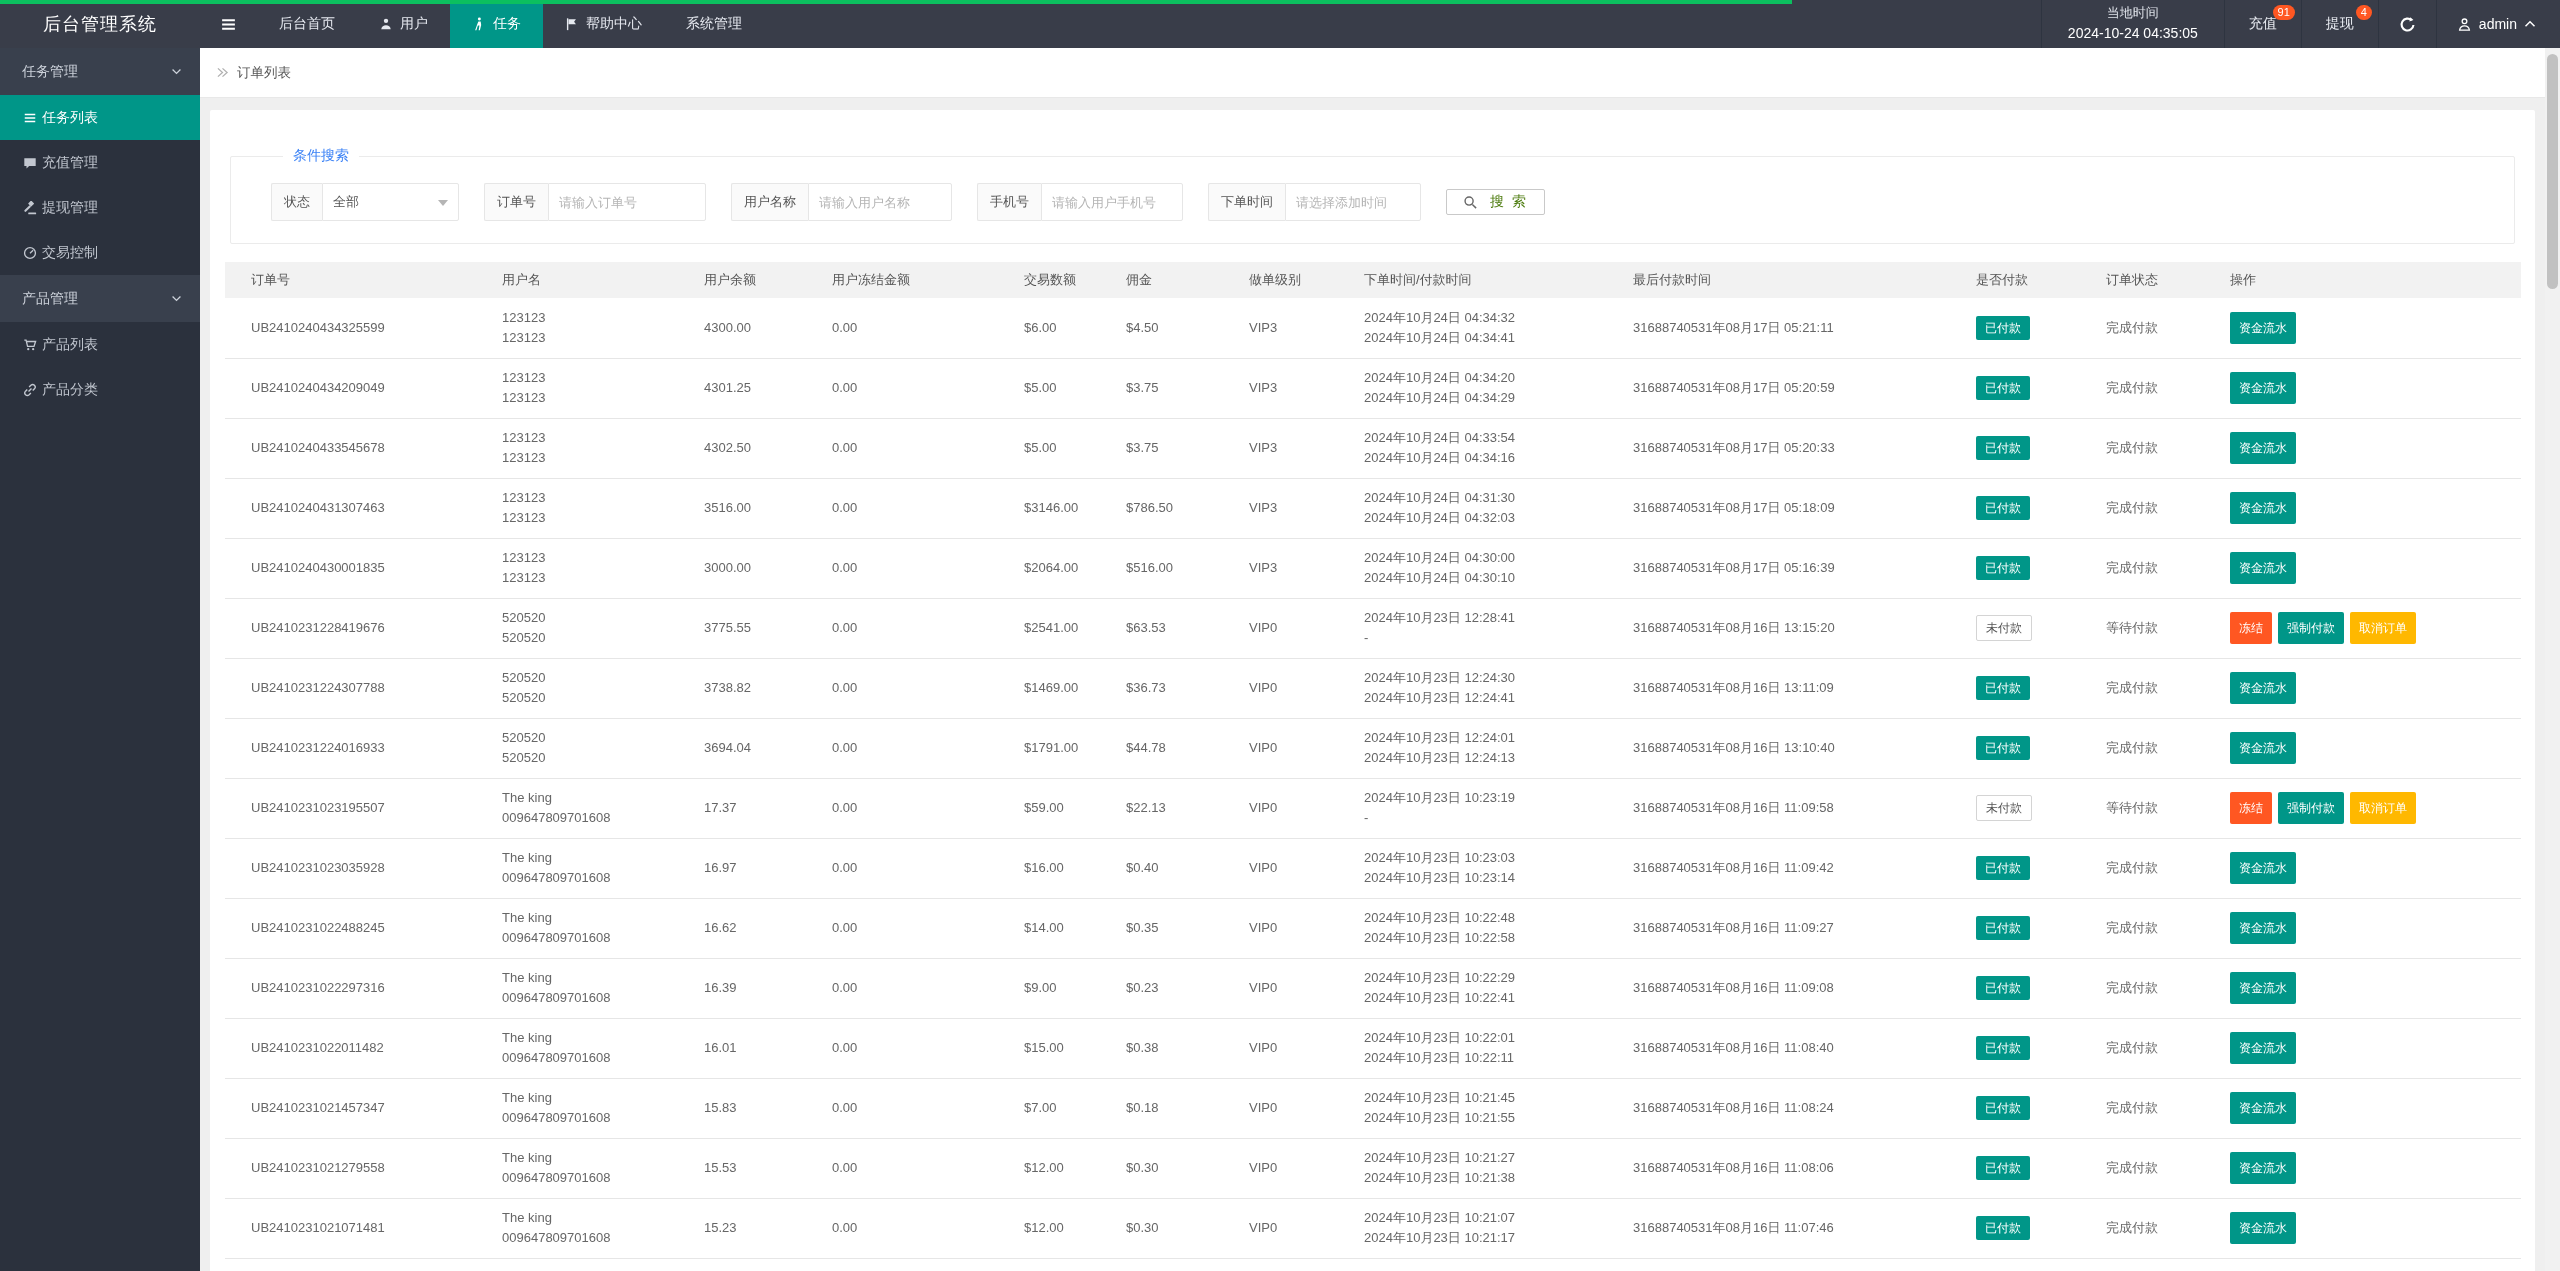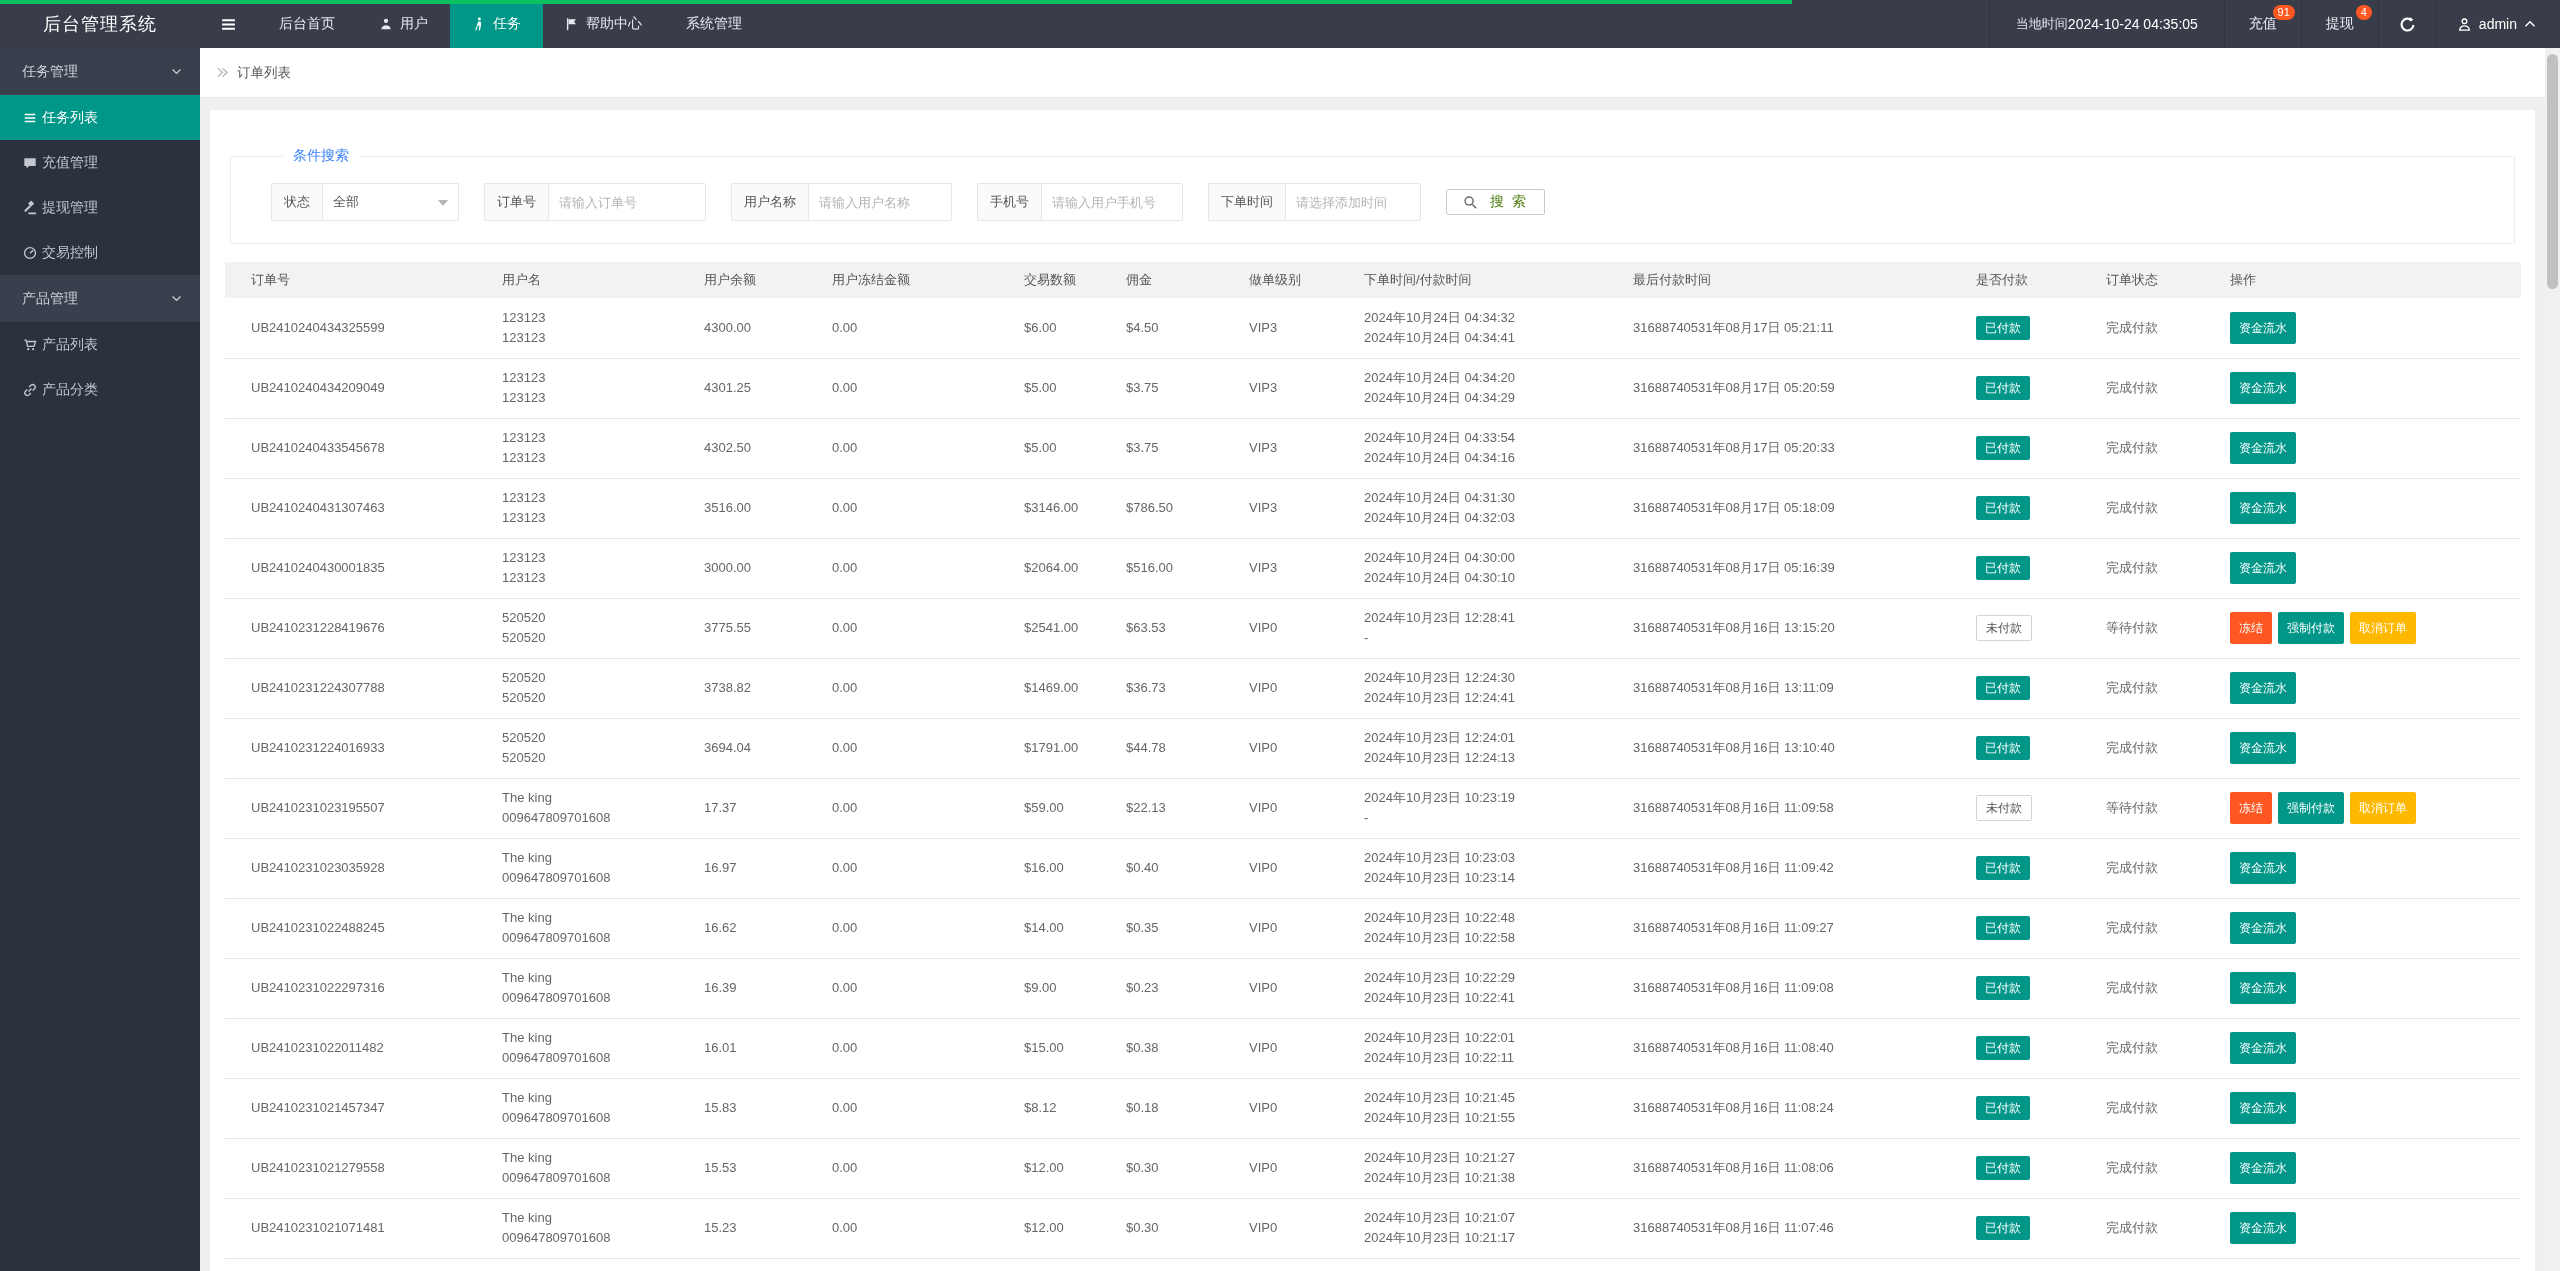--- a/index.html
+++ b/index.html
@@ -18,21 +18,21 @@
   
   #topbar{position:absolute;top:0;left:0;width:2560px;height:48px;background:var(--topbar);display:flex;align-items:stretch;color:#eceff5;z-index:50}
   .logo{width:200px;display:flex;align-items:center;justify-content:center;font-size:18px;color:#fff;letter-spacing:1px;flex:0 0 auto}
   #topnav{display:flex;align-items:stretch}
   .burger{display:flex;align-items:center;padding:0 20px;cursor:pointer;color:#fff}
   .nav-item{display:flex;align-items:center;gap:7px;padding:0 22px;font-size:14px;color:#e6e9f0;cursor:pointer}
   .nav-item.active{background:var(--teal);color:#fff}
   .ticon{display:flex;align-items:center;color:inherit}
   #topbar .spacer{flex:1}
   #topright{display:flex;align-items:stretch}
-  .time-block{display:flex;align-items:center;justify-content:center;line-height:1.45;padding:0 26px;border-left:1px solid #2e3440;border-right:1px solid #2e3440;text-align:center}
+  .time-block{display:flex;flex-direction:column;align-items:center;justify-content:center;line-height:1.45;padding:0 26px;border-left:1px solid #2e3440;border-right:1px solid #2e3440;text-align:center}
   .time-block .tl{font-size:13px;color:#dfe3ea}
   .time-block .tv{font-size:14px;color:#fff}
   .top-item{position:relative;display:flex;align-items:center;padding:0 24px;font-size:14px;cursor:pointer;border-right:1px solid #2e3440}
   .top-item .dot-badge{position:absolute;top:5px;right:6px;background:var(--badge);color:#fff;font-size:11px;line-height:15px;padding:0 5px;border-radius:9px;min-width:16px;text-align:center}
   .icon-btn{display:flex;align-items:center;padding:0 20px;border-right:1px solid #2e3440;cursor:pointer;color:#fff}
   .admin-box{display:flex;align-items:center;gap:7px;padding:0 24px 0 20px;cursor:pointer;color:#fff}
   
   #sidebar{position:absolute;top:48px;left:0;bottom:0;width:200px;background:var(--side);z-index:40}
   .side-group-header{height:47px;display:flex;align-items:center;justify-content:space-between;padding:0 18px 0 22px;background:var(--sidehead);color:#cdd2db;font-size:14px;cursor:pointer}
   .side-item{height:45px;display:flex;align-items:center;gap:4px;padding:0 22px;color:#c2c7d0;font-size:14px;cursor:pointer}
@@ -577,21 +577,21 @@
             <td><span class="act-btn flow">资金流水</span></td>
           </tr>
           <tr>
             <td>UB2410231021457347</td>
             <td>
               <div>The king</div>
               <div>009647809701608</div>
             </td>
             <td>15.83</td>
             <td>0.00</td>
-            <td>$8.12</td>
+            <td>$7.00</td>
             <td>$0.18</td>
             <td>VIP0</td>
             <td>
               <div>2024年10月23日 10:21:45</div>
               <div>2024年10月23日 10:21:55</div>
             </td>
             <td>31688740531年08月16日 11:08:24</td>
             <td><span class="badge paid">已付款</span></td>
             <td>完成付款</td>
             <td><span class="act-btn flow">资金流水</span></td>

